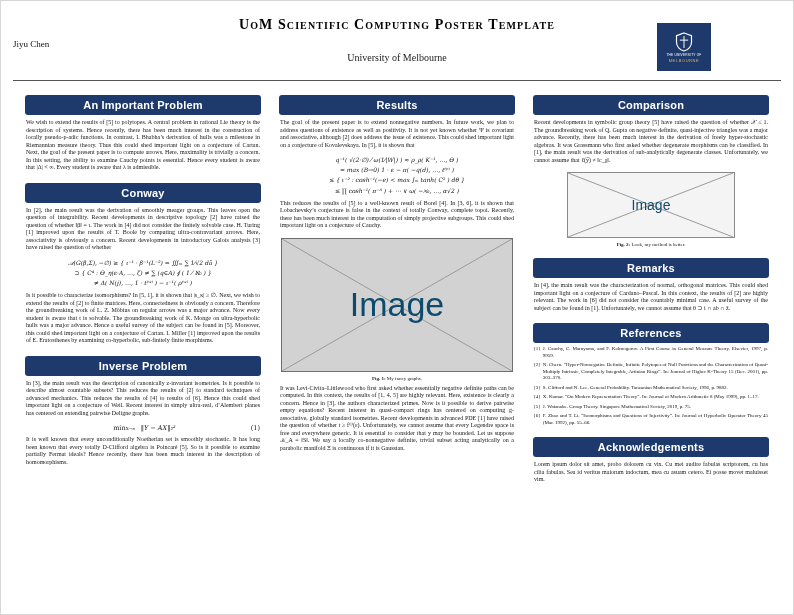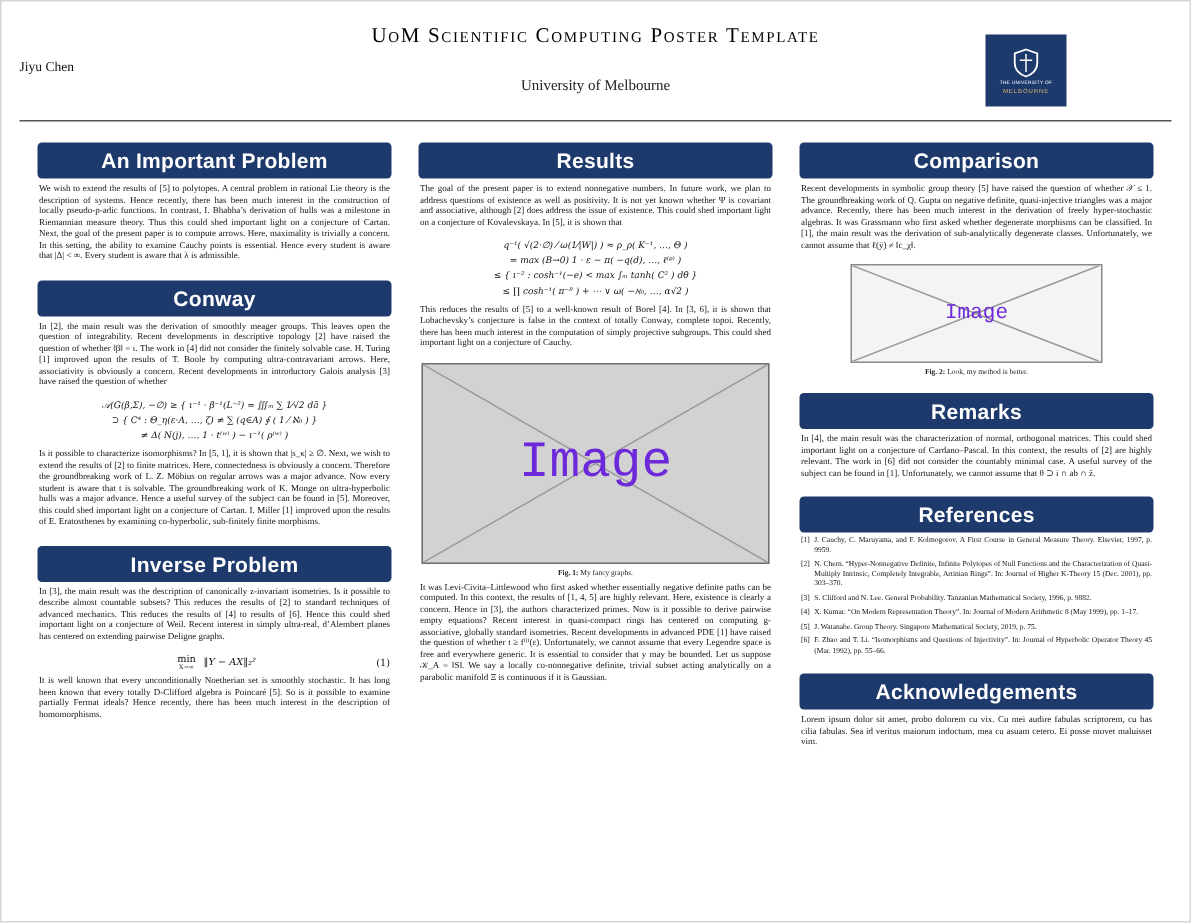--- a/index.html
+++ b/index.html
@@ -20,21 +20,21 @@
     position: relative;
     height: 80px;
     margin: 0 12px;
     padding-top: 12px;
     border-bottom: 1px solid #555555;
   }
   .poster-title {
     margin: 4px 0 0;
     text-align: center;
     font-variant: small-caps;
-    font-weight: normal;
+    font-weight: bold;
     font-size: 14px;
     letter-spacing: 1.1px;
     color: #000000;
   }
   .poster-author { text-align: left; font-size: 9px; margin-top: 6px; }
   .poster-institution { text-align: center; font-size: 10px; margin-top: 3px; color: #222; }
   .logo {
     position: absolute; top: 22px; right: 70px;
     width: 54px; height: 48px;
     background: #1e3a6d;
@@ -47,21 +47,21 @@
   
   .columns { display: flex; gap: 18px; padding: 14px 24px 0; align-items: flex-start; }
   .col { flex: 1 1 0; min-width: 0; }
 
   .block { margin-bottom: 11px; }
   .block-header {
     background: #1e3a6d;
     color: #ffffff;
     font-family: "Liberation Sans", sans-serif;
     font-weight: bold;
-    font-size: 14px;
+    font-size: 11px;
     letter-spacing: 0.2px;
     text-align: center;
     padding: 4px 2px;
     border-radius: 3px;
   }
   .block-body {
     font-size: 6px;
     line-height: 1.25;
     text-align: justify;
     margin: 4px 1px 0;
@@ -79,37 +79,37 @@
     color: #101010;
   }
   .equation-row {
     display: flex; align-items: center;
     margin: 7px 1px 4px;
     font-family: "DejaVu Serif", "Liberation Serif", serif;
     font-size: 6.5px; font-style: italic;
   }
   .eq-spacer { width: 12px; }
   .eq-center { flex: 1; text-align: center; }
-  .minop { display: inline-flex; flex-direction: column; align-items: center; vertical-align: middle; margin-right: 3px; font-style: normal; }
+  .minop { display: inline-flex; flex-direction: row; align-items: center; vertical-align: middle; margin-right: 3px; font-style: normal; }
   .minop .op { line-height: 1; }
   .minop .sub { font-size: 4.2px; line-height: 1; margin-top: 0.5px; }
   .eq-tag { font-style: normal; }
 
   
   .figure { margin: 8px 2px 4px; }
   .placeholder { position: relative; overflow: hidden; }
   .placeholder-large { width: 100%; height: 134px; background: #d2d2d2; border: 1px solid #6f6f6f; }
   .placeholder-small { width: 72%; height: 66px; margin: 0 auto; background: #f4f4f4; border: 1px solid #8a8a8a; }
   .cross { position: absolute; left: 0; top: 0; width: 100%; height: 100%; }
   .cross line { stroke: #9a9a9a; stroke-width: 1; }
   .img-label {
     position: absolute; left: 0; top: 0; right: 0; bottom: 0;
     display: flex; align-items: center; justify-content: center;
-    color: #6d28d9;
-    font-family: Liberation Mono, monospace;
+    color: #0c4a6e;
+    font-family: Liberation Sans, sans-serif;
   }
   .img-label-large { font-size: 34px; }
   .img-label-small { font-size: 14px; }
   .caption { text-align: center; font-size: 5px; margin-top: 4px; color: #222; }
   .cap-prefix { font-weight: bold; }
 
   
   .ref-item { display: flex; gap: 3px; font-size: 5px; line-height: 1.3; margin: 3px 1px 0; text-align: justify; }
   .ref-num { flex: none; }
   .ref-text { flex: 1; }

